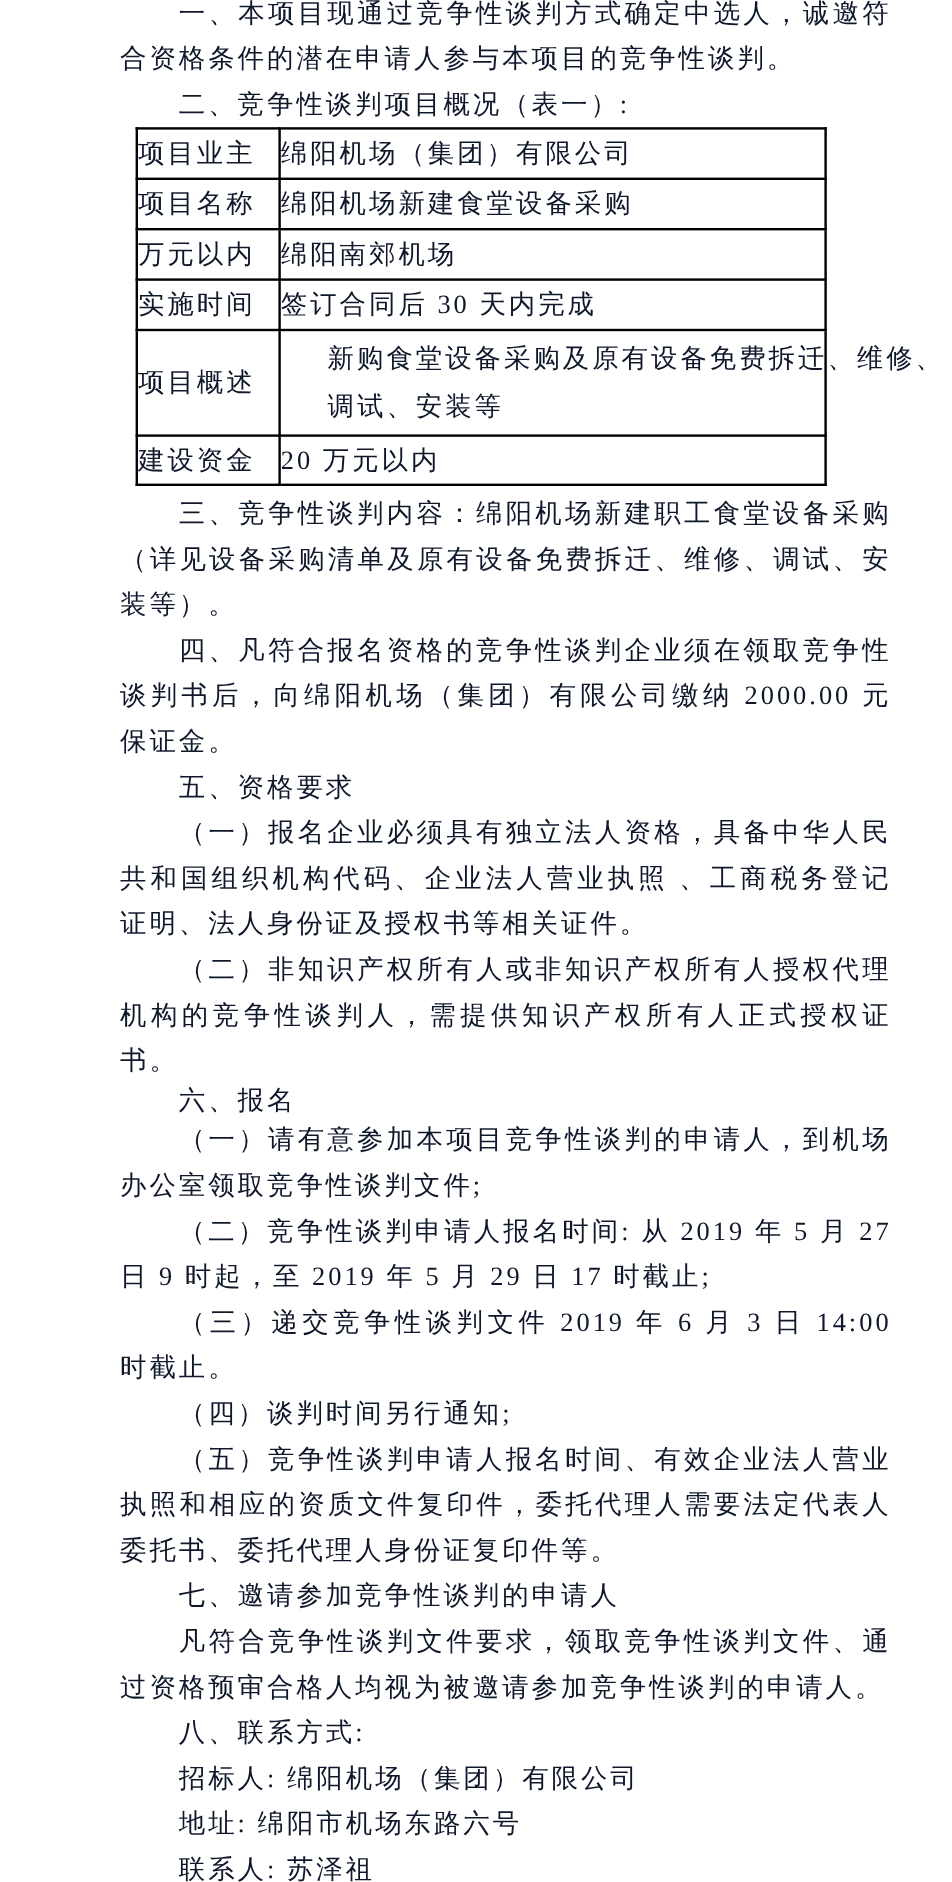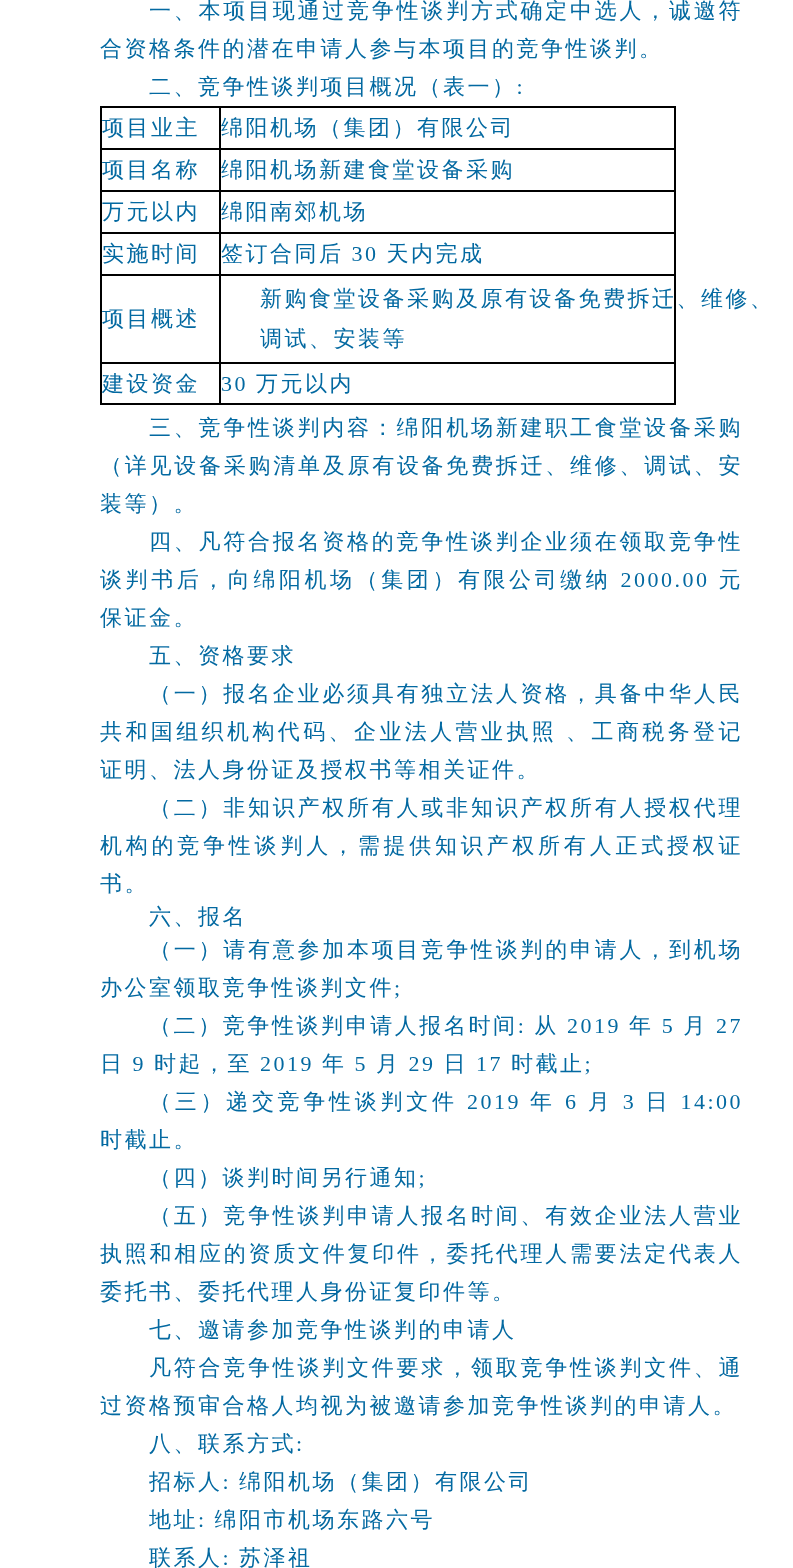--- a/index.html
+++ b/index.html
@@ -14,37 +14,38 @@
   }
   .page {
     box-sizing: border-box;
     width: 793px;
     height: 1568px;
     padding: 0 50px 0 100px;
     font-family: "Liberation Serif", "DejaVu Serif", serif;
     font-size: 22px;
     line-height: 38px;
     letter-spacing: 2.5px;
-    color: #0369a1;
+    color: #0f172a;
     overflow: hidden;
   }
   .para {
     margin: 0;
     text-align: justify;
     text-justify: inter-character;
   }
   .indent { text-indent: 49px; }
   .first  { margin-top: -8px; }
   .mt4    { margin-top: 4px; }
   .tight  { line-height: 28px; }
 
   table.info-table {
     border-collapse: collapse;
     table-layout: fixed;
     width: 570px;
+    margin-left: 13px;
     margin-top: 0;
   }
   table.info-table td {
     border: 2px solid #000000;
     vertical-align: middle;
     text-align: left;
     line-height: 38px;
     padding: 0;
   }
   td.cell-label { width: 117px; padding-left: 12px; }
@@ -87,21 +88,21 @@
         <td class="cell-value">签订合同后 30 天内完成</td>
       </tr>
       <tr class="row-tall">
         <td class="cell-label">项目概述</td>
         <td class="cell-value">
           <div class="overflow-text">新购食堂设备采购及原有设备免费拆迁、维修、调试、安装等</div>
         </td>
       </tr>
       <tr class="row-last">
         <td class="cell-label">建设资金</td>
-        <td class="cell-value">30 万元以内</td>
+        <td class="cell-value">20 万元以内</td>
       </tr>
     </tbody>
   </table>
 
   <p class="para indent mt4">三、竞争性谈判内容：绵阳机场新建职工食堂设备采购（详见设备采购清单及原有设备免费拆迁、维修、调试、安装等）。</p>
 
   <p class="para indent">四、凡符合报名资格的竞争性谈判企业须在领取竞争性谈判书后，向绵阳机场（集团）有限公司缴纳 2000.00 元保证金。</p>
 
   <p class="para indent">五、资格要求</p>
   <p class="para indent">（一）报名企业必须具有独立法人资格，具备中华人民共和国组织机构代码、企业法人营业执照 、工商税务登记证明、法人身份证及授权书等相关证件。</p>

